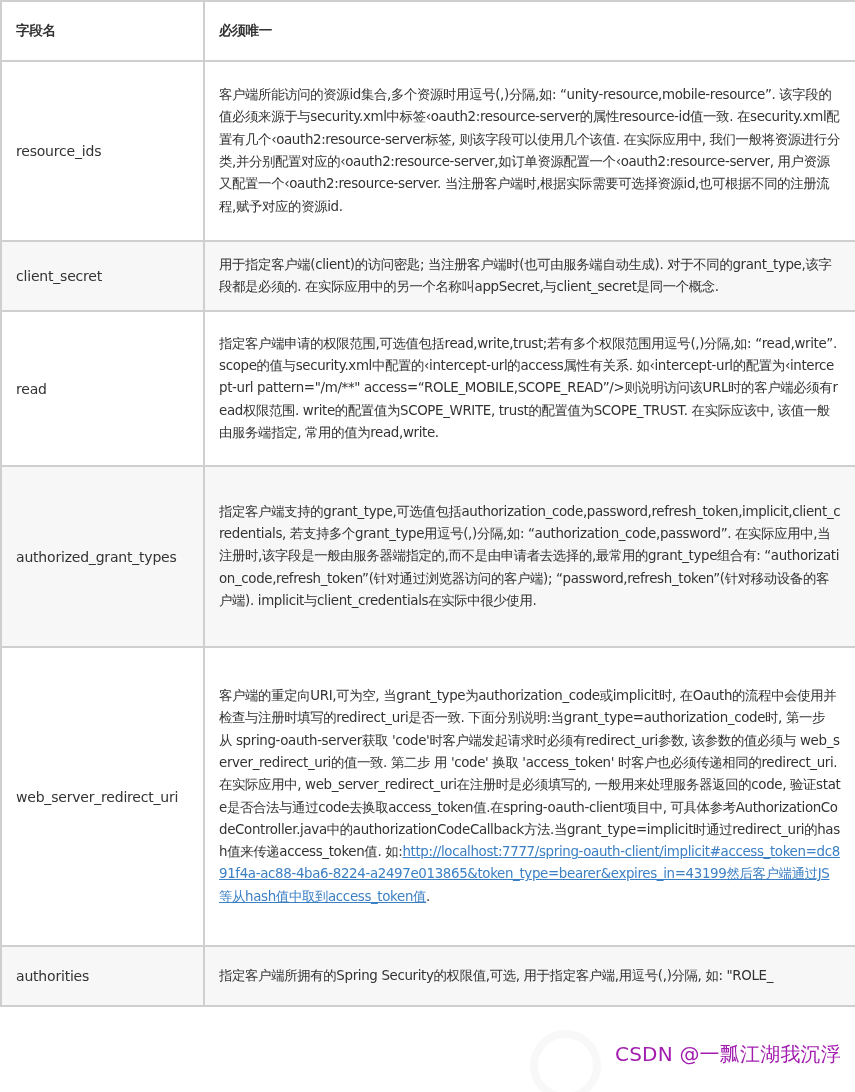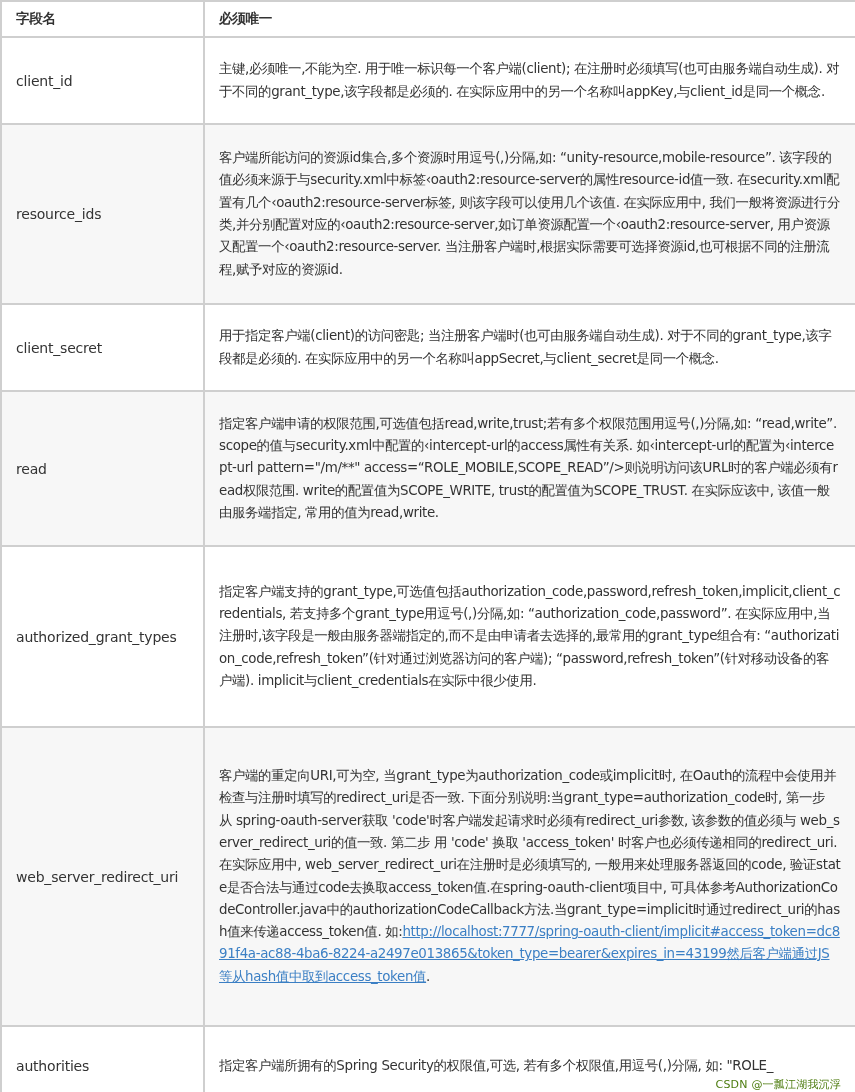--- a/index.html
+++ b/index.html
@@ -21,21 +21,21 @@
       top: 0;
       width: 855px;
       border-collapse: collapse;
       table-layout: fixed;
       font-size: 13.4px;
       letter-spacing: -0.35px;
     }
     .doc-table th,
     .doc-table td {
       border: 2px solid #cfcfcf;
-      padding: 0 14px;
+      padding: 12px 14px;
       vertical-align: middle;
       text-align: left;
       word-break: break-all;
     }
     .doc-table col.col-name { width: 203px; }
     .doc-table col.col-desc { width: 652px; }
     .doc-table thead th {
       height: 34px;
       font-weight: bold;
       color: #333333;
@@ -54,32 +54,32 @@
       padding-top: 3px !important;
       padding-bottom: 3px !important;
       color: #333333;
     }
     .field-desc a {
       color: #3b7fc4;
       text-decoration: underline;
     }
     tr.r-client-id { height: 87px; }
     tr.r-resource-ids { height: 180px; }
-    tr.r-client-secret { height: 87px; }
+    tr.r-client-secret { height: 70px; }
     tr.r-scope { height: 155px; }
     tr.r-grant-types { height: 181px; }
     tr.r-redirect-uri { height: 299px; }
-    tr.r-authorities { height: 80px; }
+    tr.r-authorities { height: 60px; }
 
     .watermark {
       position: absolute;
       right: 14px;
-      bottom: 0;
-      font-size: 11px;
-      color: #4d7c0f;
+      bottom: 24px;
+      font-size: 20px;
+      color: #a21caf;
       font-family: "DejaVu Sans", "Liberation Sans", sans-serif;
       letter-spacing: 0.2px;
       background: rgba(255,255,255,0.0);
     }
     .bg-mark {
       position: absolute;
       border: 8px solid rgba(200,200,200,0.12);
       border-radius: 50%;
       pointer-events: none;
     }
@@ -96,24 +96,20 @@
     <col class="col-name">
     <col class="col-desc">
   </colgroup>
   <thead>
     <tr>
       <th>字段名</th>
       <th>必须唯一</th>
     </tr>
   </thead>
   <tbody>
-    <tr class="r-client-id">
-      <td class="field-name">client_id</td>
-      <td class="field-desc">主键,必须唯一,不能为空. 用于唯一标识每一个客户端(client); 在注册时必须填写(也可由服务端自动生成). 对于不同的grant_type,该字段都是必须的. 在实际应用中的另一个名称叫appKey,与client_id是同一个概念.</td>
-    </tr>
     <tr class="r-resource-ids">
       <td class="field-name">resource_ids</td>
       <td class="field-desc">客户端所能访问的资源id集合,多个资源时用逗号(,)分隔,如: “unity-resource,mobile-resource”. 该字段的值必须来源于与security.xml中标签‹oauth2:resource-server的属性resource-id值一致. 在security.xml配置有几个‹oauth2:resource-server标签, 则该字段可以使用几个该值. 在实际应用中, 我们一般将资源进行分类,并分别配置对应的‹oauth2:resource-server,如订单资源配置一个‹oauth2:resource-server, 用户资源又配置一个‹oauth2:resource-server. 当注册客户端时,根据实际需要可选择资源id,也可根据不同的注册流程,赋予对应的资源id.</td>
     </tr>
     <tr class="r-client-secret">
       <td class="field-name">client_secret</td>
       <td class="field-desc">用于指定客户端(client)的访问密匙; 当注册客户端时(也可由服务端自动生成). 对于不同的grant_type,该字段都是必须的. 在实际应用中的另一个名称叫appSecret,与client_secret是同一个概念.</td>
     </tr>
     <tr class="r-scope">
       <td class="field-name">read</td>
@@ -122,18 +118,18 @@
     <tr class="r-grant-types">
       <td class="field-name">authorized_grant_types</td>
       <td class="field-desc">指定客户端支持的grant_type,可选值包括authorization_code,password,refresh_token,implicit,client_credentials, 若支持多个grant_type用逗号(,)分隔,如: “authorization_code,password”. 在实际应用中,当注册时,该字段是一般由服务器端指定的,而不是由申请者去选择的,最常用的grant_type组合有: “authorization_code,refresh_token”(针对通过浏览器访问的客户端); “password,refresh_token”(针对移动设备的客户端). implicit与client_credentials在实际中很少使用.</td>
     </tr>
     <tr class="r-redirect-uri">
       <td class="field-name">web_server_redirect_uri</td>
       <td class="field-desc"><span>客户端的重定向URI,可为空, 当grant_type为authorization_code或implicit时, 在Oauth的流程中会使用并检查与注册时填写的redirect_uri是否一致. 下面分别说明:当grant_type=authorization_code时, 第一步 从 spring-oauth-server获取 'code'时客户端发起请求时必须有redirect_uri参数, 该参数的值必须与 web_server_redirect_uri的值一致. 第二步 用 'code' 换取 'access_token' 时客户也必须传递相同的redirect_uri. 在实际应用中, web_server_redirect_uri在注册时是必须填写的, 一般用来处理服务器返回的code, 验证state是否合法与通过code去换取access_token值.在spring-oauth-client项目中, 可具体参考AuthorizationCodeController.java中的authorizationCodeCallback方法.当grant_type=implicit时通过redirect_uri的hash值来传递access_token值. 如:</span><a href="#">http://localhost:7777/spring-oauth-client/implicit#access_token=dc891f4a-ac88-4ba6-8224-a2497e013865&amp;token_type=bearer&amp;expires_in=43199然后客户端通过JS等从hash值中取到access_token值</a><span>.</span></td>
     </tr>
     <tr class="r-authorities">
       <td class="field-name">authorities</td>
-      <td class="field-desc">指定客户端所拥有的Spring Security的权限值,可选, 若有多个权限值,用逗号(,)分隔, 如: "ROLE_</td>
+      <td class="field-desc">指定客户端所拥有的Spring Security的权限值,可选, 用于指定客户端,用逗号(,)分隔, 如: "ROLE_</td>
     </tr>
   </tbody>
 </table>
 
 <div class="watermark">CSDN @一瓢江湖我沉浮</div>
 
 </body></html>

